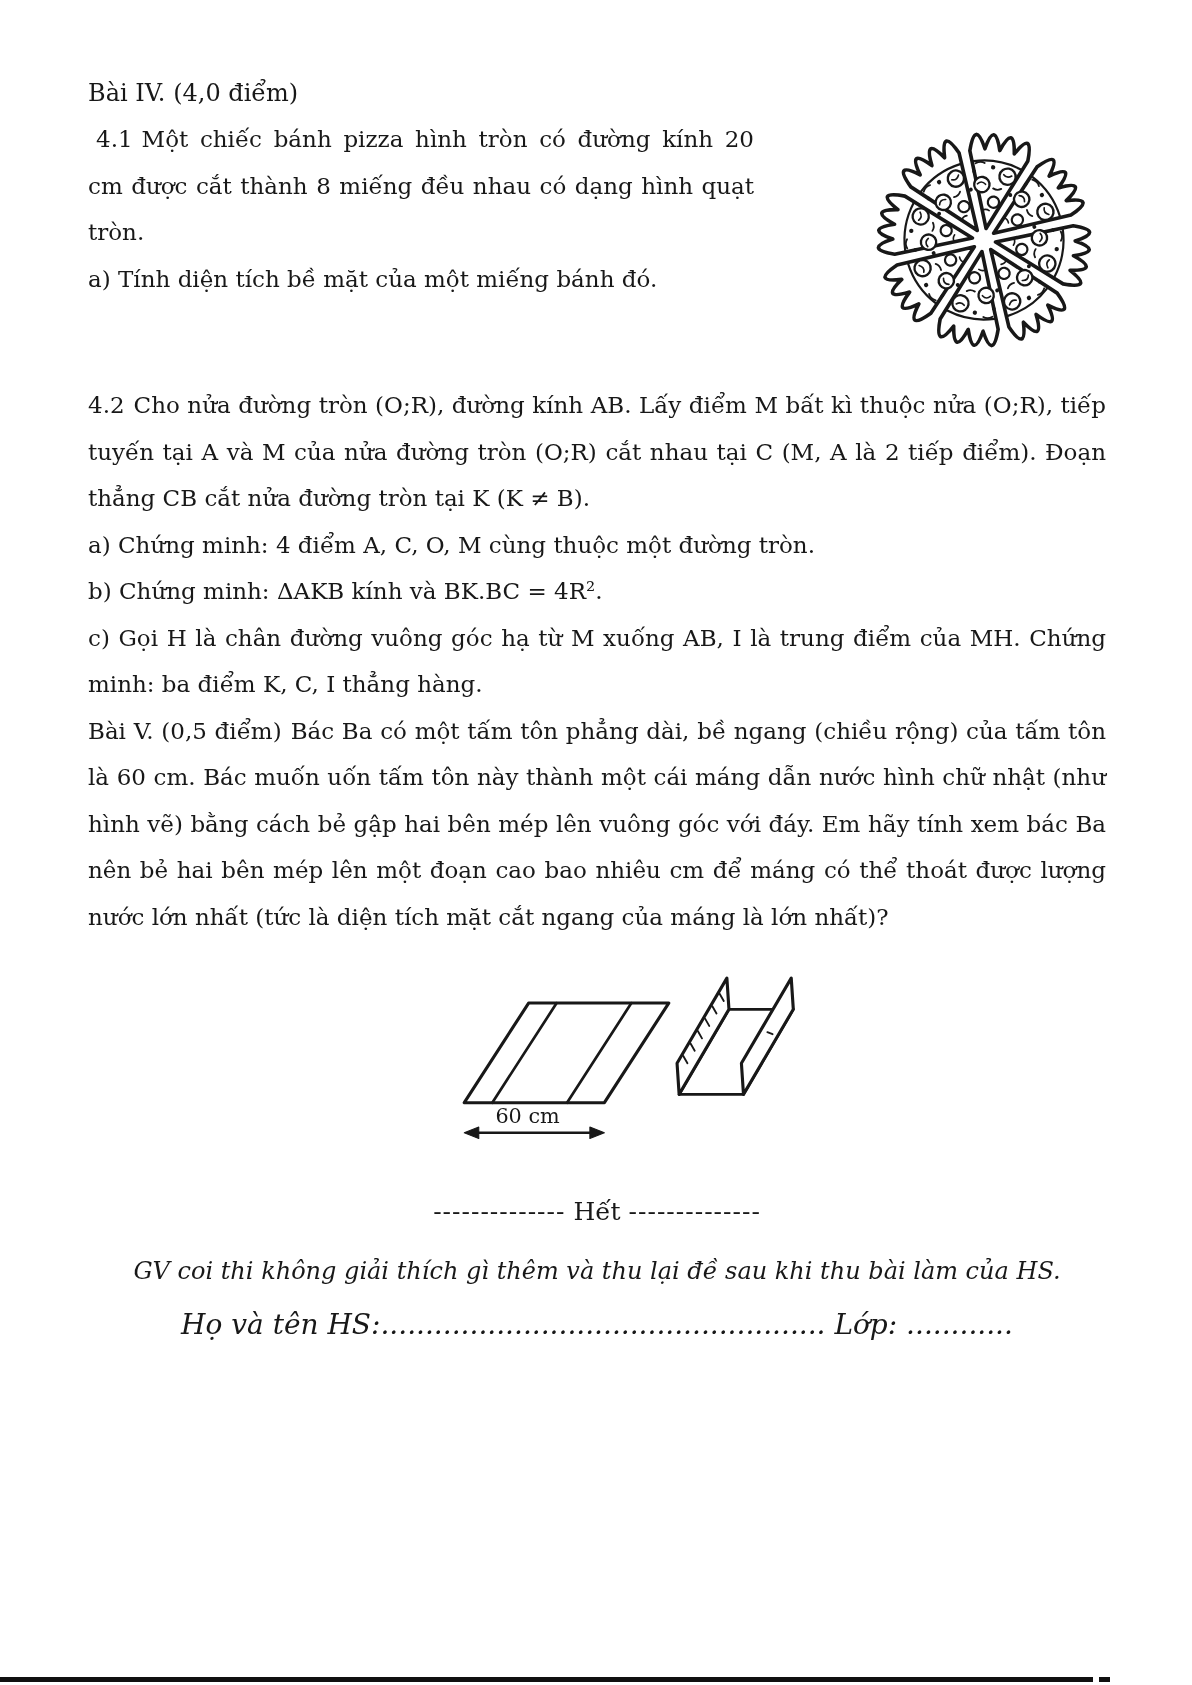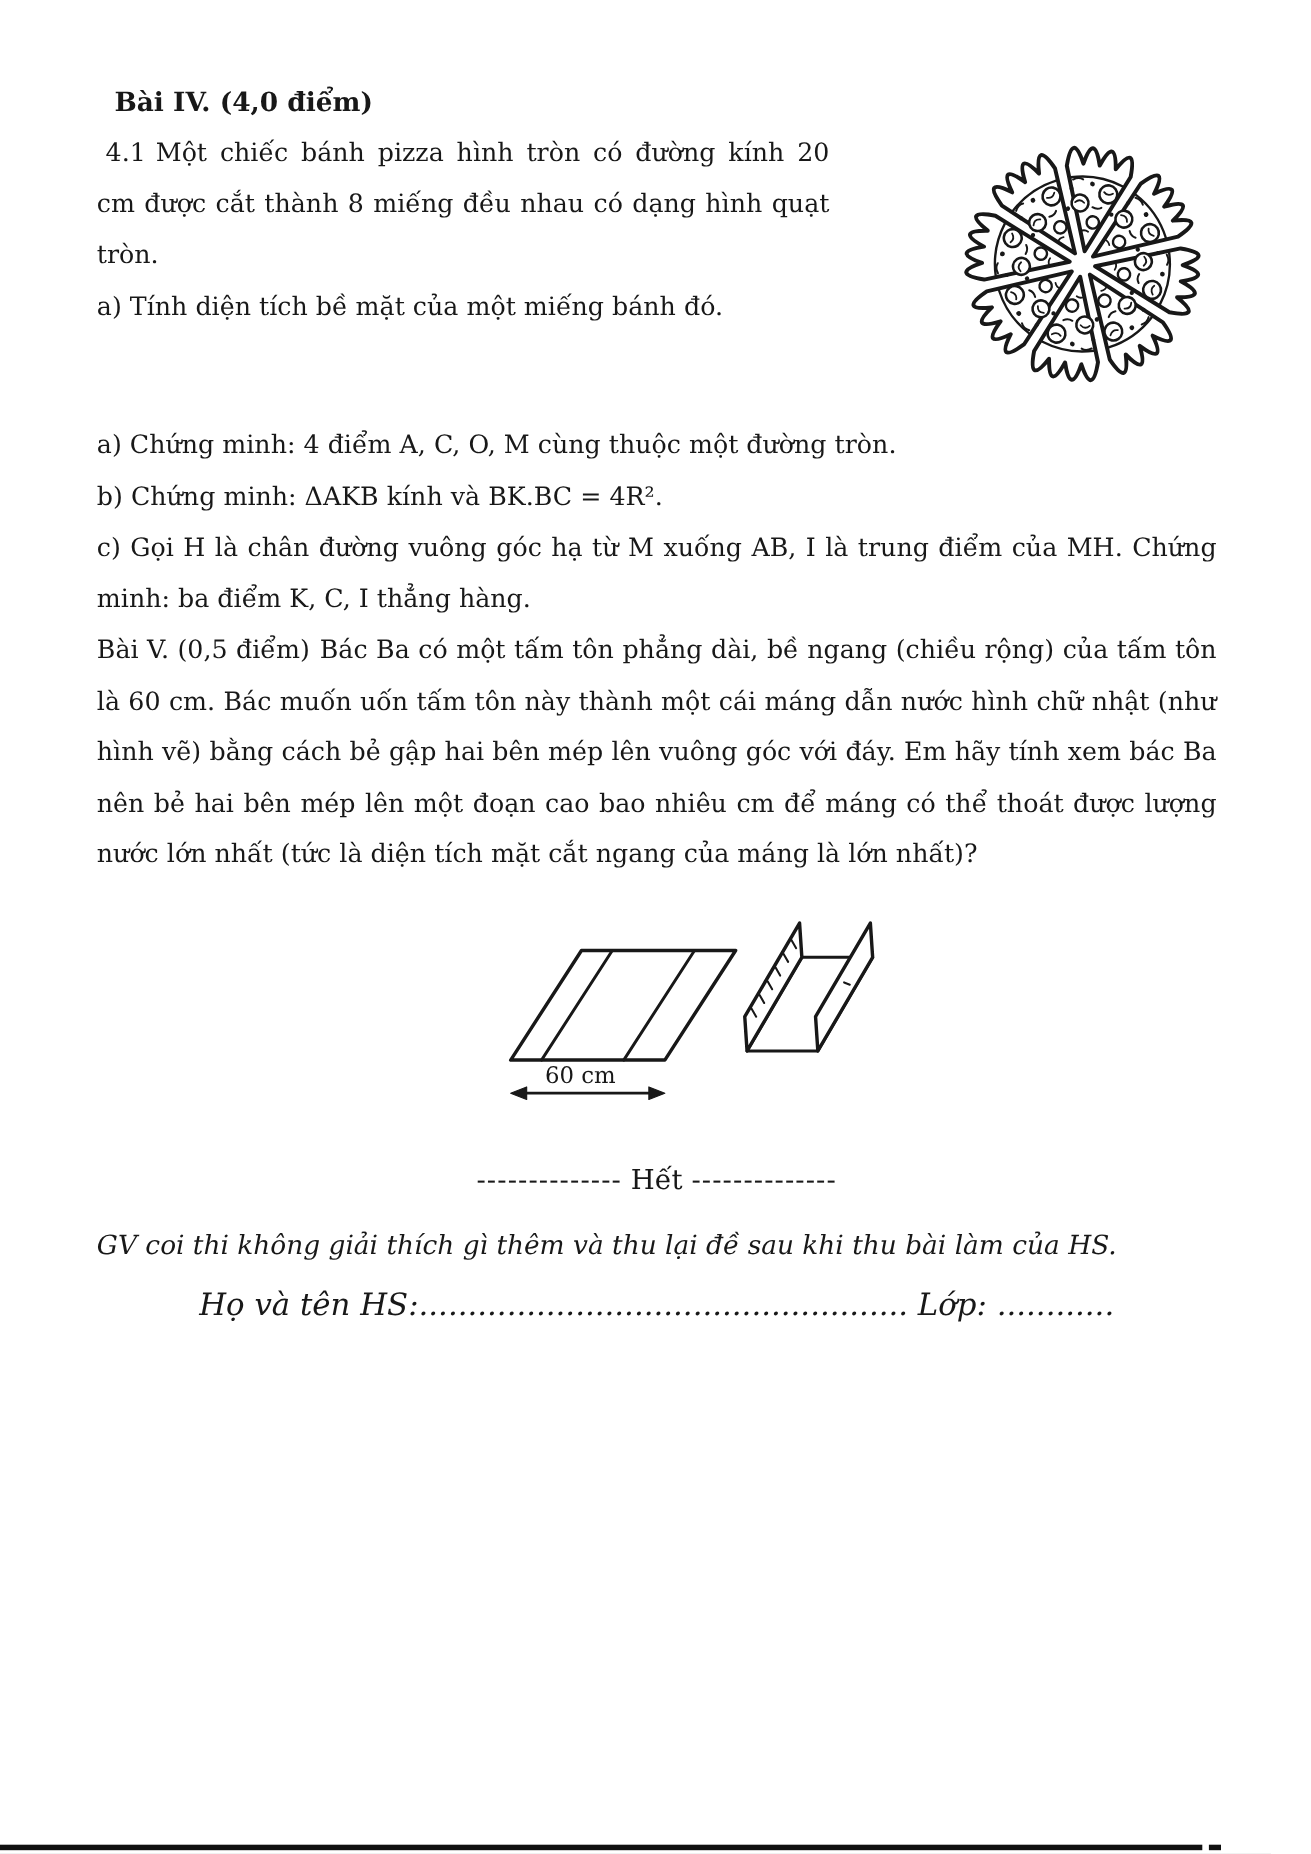--- a/index.html
+++ b/index.html
@@ -7,22 +7,22 @@
     position:relative;
     width:1192px; height:1685px;
     margin:0 auto;
     background:#ffffff;
     color:#181818;
     font-family:"DejaVu Serif","Liberation Serif",serif;
     overflow:hidden;
   }
   .content { padding:76px 86px 0 88px; }
   .section-head {
-    font-size:24px; font-weight:bold; line-height:34px;
-    margin:0 0 6px 16px;
+    font-size:24px; font-weight:normal; line-height:34px;
+    margin:0 0 6px 0;
   }
   p.body {
     font-size:23px; line-height:46.5px; margin:0;
     text-align:justify;
   }
   p.noj { text-align:left; }
   .bold-inline { font-weight:normal; margin-right:9px; }
   .q41-first { text-indent:8px; }
   .pizza-float {
     float:right; width:344px; height:260px;
@@ -30,21 +30,21 @@
     margin:2px 0 4px 8px;
   }
   .clear { clear:both; }
   .fig-wrap { margin:26px 0 0 342px; width:382px; }
   .het-line {
     margin-top:44px; text-align:center;
     font-size:25px; line-height:36px;
   }
   .het-line .dash { letter-spacing:1px; }
   .footer-note {
-    margin-top:20px; font-style:italic;
+    margin-top:20px; text-align:center; font-style:italic;
     font-size:24px; line-height:42px;
   }
   .footer-name {
     margin-top:12px; text-align:center; font-style:italic;
     font-size:28px; line-height:42px;
   }
   .scan-bar {
     position:absolute; left:0; top:1677px;
     width:1093px; height:5px; background:#101010;
   }
@@ -97,20 +97,21 @@
           <use href="#pz-slice" transform="rotate(325)"></use>
         </svg>
       </div>
 
       <p class="body q41-first"><b class="bold-inline">4.1</b><span>Một chiếc bánh pizza hình tròn có đường kính 20 cm được cắt thành 8 miếng đều nhau có dạng hình quạt tròn.</span></p>
       <p class="body noj">a) Tính diện tích bề mặt của một miếng bánh đó.</p>
     </div>
 
     <div class="clear"></div>
 
+    <p class="body"><b class="bold-inline">4.2</b><span>Cho nửa đường tròn (O;R), đường kính AB. Lấy điểm M bất kì thuộc nửa (O;R), tiếp tuyến tại A và M của nửa đường tròn (O;R) cắt nhau tại C (M, A là 2 tiếp điểm). Đoạn thẳng CB cắt nửa đường tròn tại K (K ≠ B).</span></p>
     <p class="body noj">a) Chứng minh: 4 điểm A, C, O, M cùng thuộc một đường tròn.</p>
     <p class="body noj">b) Chứng minh: ΔAKB kính và BK.BC = 4R².</p>
     <p class="body">c) Gọi H là chân đường vuông góc hạ từ M xuống AB, I là trung điểm của MH. Chứng minh: ba điểm K, C, I thẳng hàng.</p>
 
     <p class="body"><b class="bold-inline">Bài V. (0,5 điểm)</b><span>Bác Ba có một tấm tôn phẳng dài, bề ngang (chiều rộng) của tấm tôn là 60 cm. Bác muốn uốn tấm tôn này thành một cái máng dẫn nước hình chữ nhật (như hình vẽ) bằng cách bẻ gập hai bên mép lên vuông góc với đáy. Em hãy tính xem bác Ba nên bẻ hai bên mép lên một đoạn cao bao nhiêu cm để máng có thể thoát được lượng nước lớn nhất (tức là diện tích mặt cắt ngang của máng là lớn nhất)?</span></p>
 
     <div class="fig-wrap">
       
       <svg width="382" height="180" viewBox="0 0 368 172">
         <g stroke="#181818" fill="none" stroke-linecap="round" stroke-linejoin="round">

